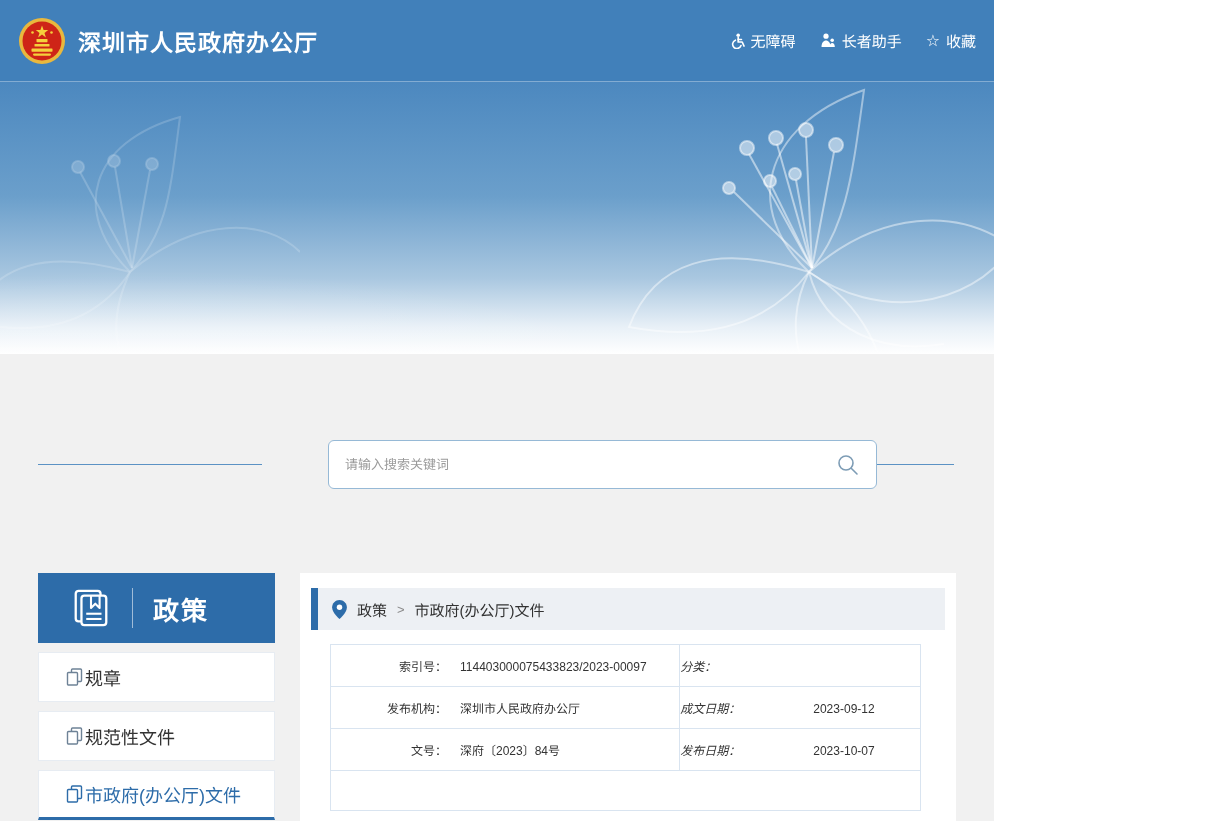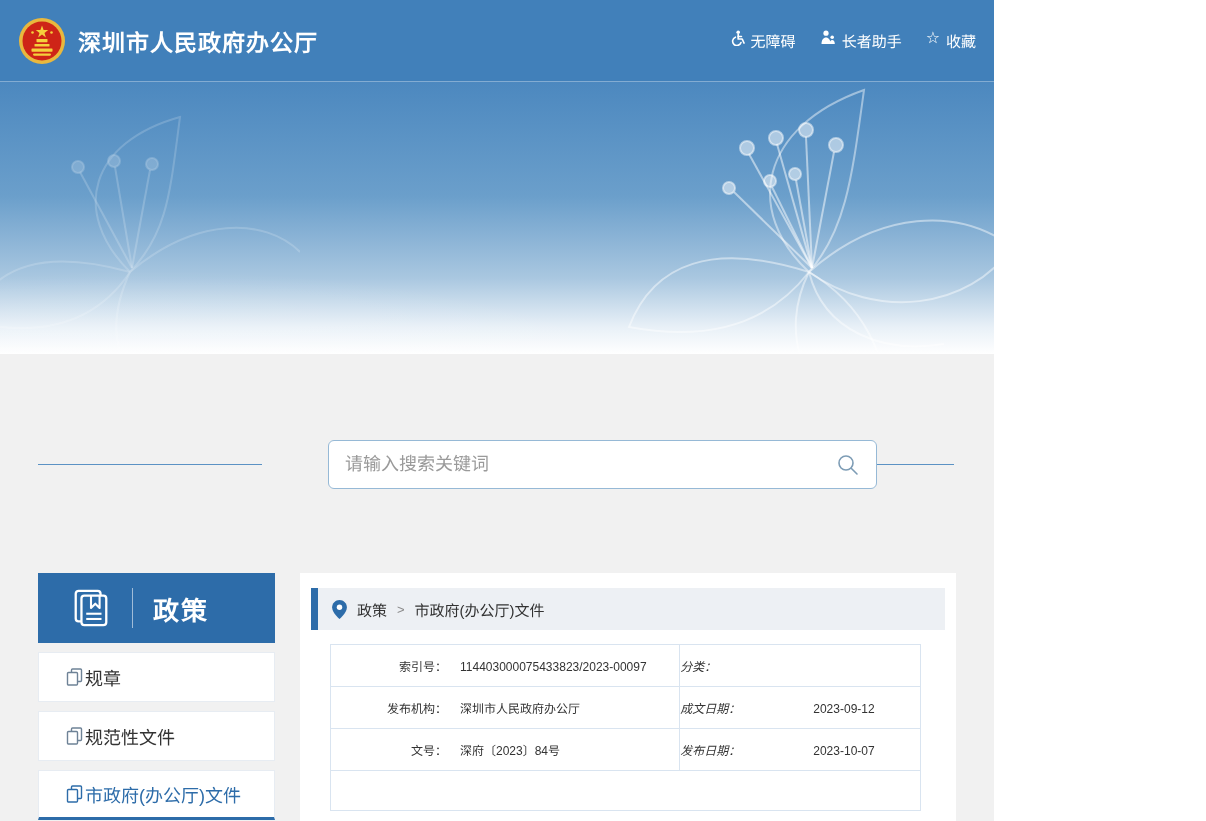--- a/index.html
+++ b/index.html
@@ -6,21 +6,21 @@
   body { font-family:"Liberation Sans","DejaVu Sans",sans-serif; background:#fff; }
   .page { position:relative; width:994px; height:821px; overflow:hidden; background:#f1f1f1; }
 
   
   .topbar { position:relative; height:82px; background:#4180ba; display:flex; align-items:center;
             padding:0 18px; border-bottom:1px solid rgba(255,255,255,.35); z-index:5; }
   .brand { display:flex; align-items:center; gap:12px; }
   .emblem { width:48px; height:48px; flex:0 0 auto; }
   .site-title { color:#fff; font-size:23px; font-weight:bold; letter-spacing:1px; }
   .top-links { margin-left:auto; display:flex; align-items:center; gap:24px; }
-  .top-link { display:flex; align-items:flex-start; gap:6px; color:#fff; font-size:15px;
+  .top-link { display:flex; align-items:center; gap:6px; color:#fff; font-size:15px;
               text-decoration:none; cursor:pointer; }
   .top-link .glyph { font-size:16px; line-height:1; }
 
   
   .banner { position:relative; height:272px; overflow:hidden;
     background:
       radial-gradient(120% 160% at 15% 165%, rgba(255,255,255,.28) 35%, rgba(255,255,255,0) 60%),
       linear-gradient(180deg,#4c88bf 0%, #6b9fcb 42%, #a9c7e0 72%, #e8f0f7 90%, #ffffff 100%);
   }
   .banner h1 { position:relative; z-index:3; text-align:center; padding-top:76px;
@@ -31,21 +31,21 @@
 
   
   .content { position:relative; height:467px; background:#f1f1f1; }
   .decor-line { position:absolute; top:110px; height:1px; background:#5b92c4; }
   .decor-line.left  { left:38px;  width:224px; }
   .decor-line.right { right:40px; width:228px; }
   .search-box { position:absolute; left:328px; top:86px; width:549px; height:49px;
                 background:#fff; border:1px solid #96b9d6; border-radius:6px;
                 display:flex; align-items:center; }
   .search-box input { flex:1; border:none; outline:none; background:transparent;
-                      padding:0 16px; font-size:18px; color:#333;
+                      padding:0 16px; font-size:13px; color:#333;
                       font-family:"Liberation Sans","DejaVu Sans",sans-serif; }
   .search-box input::placeholder { color:#9a9a9a; }
   .search-btn { border:none; background:transparent; padding:0 16px 0 8px; cursor:pointer;
                 display:flex; align-items:center; }
 
   .columns { position:absolute; left:38px; right:38px; top:219px; display:flex; gap:25px; }
 
   
   .sidebar { width:237px; flex:0 0 auto; }
   .side-head { height:70px; background:#2d6ca9; display:flex; align-items:center;

